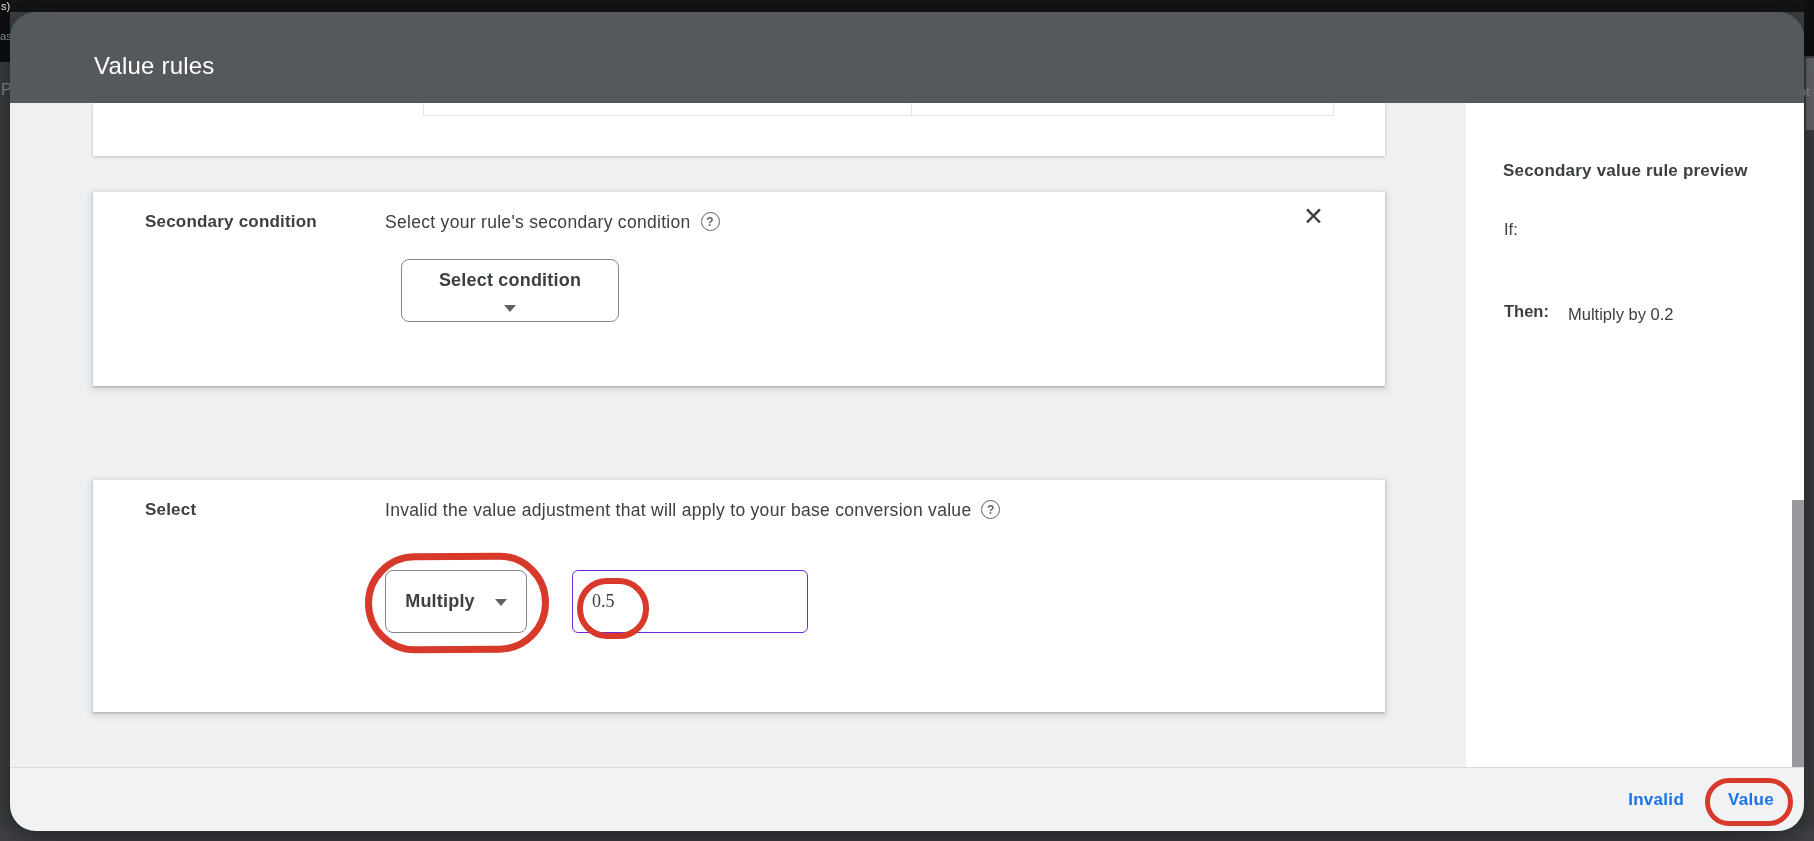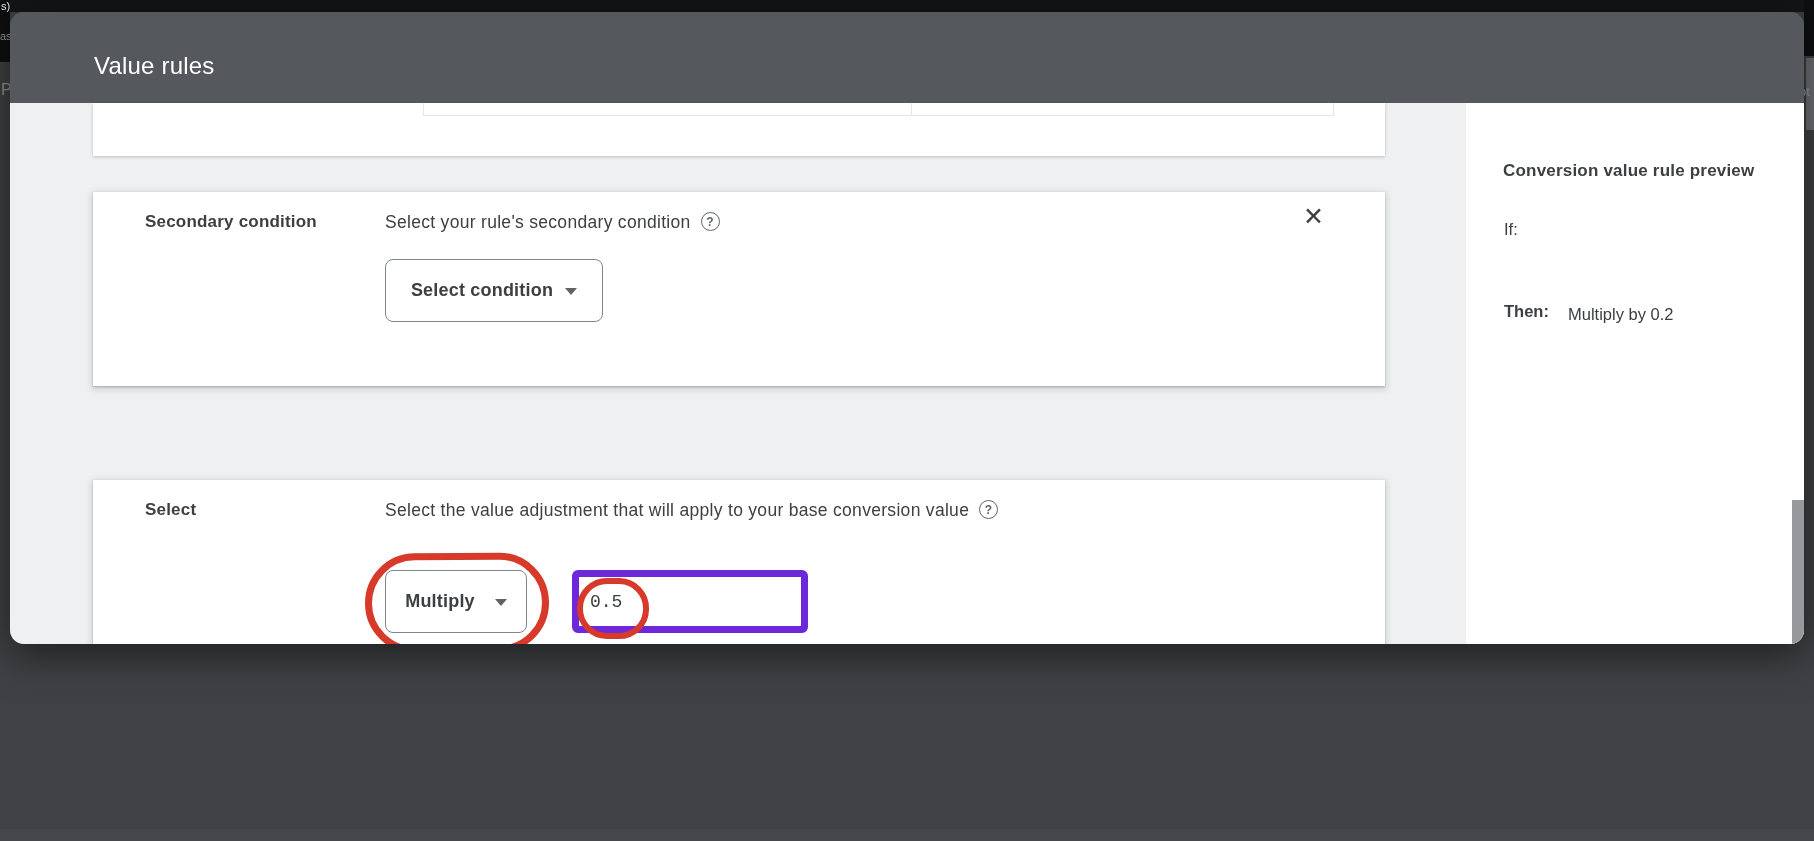--- a/index.html
+++ b/index.html
@@ -13,22 +13,22 @@
   .bg-right-dark{ position:absolute; left:1804px; top:0; width:10px; height:56px; background:#0e0f10; }
   .bg-bottom    { position:absolute; left:0; top:829px; width:1814px; height:12px; background:#44464a; }
   .frag { position:absolute; color:#b7b8ba; font-size:11px; line-height:12px; white-space:nowrap; }
   .frag-s  { left:1px;  top:0; color:#e8e9ea; }
   .frag-as { left:0;    top:30px; color:#9b9c9e; }
   .frag-p  { left:1px;  top:84px; font-size:16px; color:#8f9498; }
   .frag-ot { left:1799px; top:86px; font-size:13px; color:#9da1a5; }
   .bg-right-box { position:absolute; left:1806px; top:58px; width:8px; height:72px; background:#6e7174; }
 
   
-  .modal { position:absolute; left:10px; top:12px; width:1794px; height:632px;
-           border-radius:14px; overflow:hidden; background:#0f766e;
+  .modal { position:absolute; left:10px; top:12px; width:1794px; height:819px;
+           border-radius:26px; overflow:hidden; background:#0f766e;
            box-shadow:0 10px 40px rgba(0,0,0,.55); }
   .modal-header { position:absolute; left:0; top:0; width:1794px; height:91px; background:#55585c; }
   .modal-title  { position:absolute; left:84px; top:40px; color:#ffffff; font-size:24px;
                   letter-spacing:.2px; }
   .modal-body { position:absolute; left:0; top:91px; width:1794px; height:664px; background:#eef0f2; }
   .modal-footer { position:absolute; left:0; top:755px; width:1794px; height:64px;
                   background:#f0f2f4; border-top:1px solid #d9dbde;
                   display:flex; justify-content:flex-end; align-items:center;
                   gap:44px; padding-right:30px; }
 
@@ -50,29 +50,29 @@
                  letter-spacing:.3px; display:flex; align-items:center; gap:10px; }
   .help-icon { display:inline-flex; width:19px; height:19px; border:1.5px solid #5f6368;
                border-radius:50%; color:#5f6368; font-size:12px; font-weight:bold;
                align-items:center; justify-content:center; margin-top:-2px; cursor:pointer; }
   .close-icon { position:absolute; left:1210px; top:12px; font-size:25px; color:#3c4043;
                 cursor:pointer; line-height:25px; }
 
   .dropdown { position:absolute; background:#fff; border:1px solid #80868b; border-radius:8px;
               display:flex; align-items:center; justify-content:center; gap:12px;
               font-size:18px; font-weight:bold; color:#3c4043; cursor:pointer; letter-spacing:.2px; }
-  .dd-secondary { left:292px; top:67px; width:218px; height:63px; }
+  .dd-secondary { left:308px; top:67px; width:218px; height:63px;flex-direction:column; }
   .dd-multiply  { left:292px; top:90px; width:142px; height:63px;gap:20px; }
   .caret { width:0; height:0; border-left:6px solid transparent; border-right:6px solid transparent;
            border-top:7px solid #5f6368; margin-top:2px; }
 
   .value-input { position:absolute; left:479px; top:90px; width:236px; height:63px;
-                 border:7px solid #6d28d9; border-radius:6px; background:#fff;
-                 font-size:18px; color:#3c4043; padding-left:11px;
-                 font-family:Liberation Mono, monospace; outline:none; }
+                 border:1px solid #6d28d9; border-radius:6px; background:#fff;
+                 font-size:18px; color:#3c4043; padding-left:19px;
+                 font-family:Liberation Serif, serif; outline:none; }
 
   .section-heading { position:absolute; left:84px; top:387px; font-size:18.5px; font-weight:bold;
                      color:#202124; letter-spacing:.2px; }
   .section-sub { position:absolute; left:84px; top:426px; font-size:16.5px; color:#3c4043;
                  letter-spacing:.2px; }
 
   
   .sidebar { position:absolute; left:1456px; top:0; width:338px; height:664px; background:#ffffff; }
   .sb-title { position:absolute; left:37px; top:58px; font-size:17px; font-weight:bold;
               color:#3c4043; letter-spacing:.2px; }
@@ -139,32 +139,32 @@
           <span class="caret"></span>
         </div>
       </div>
 
       <span class="section-heading">Value adjustment</span>
       <span class="section-sub">Set the value adjustment to apply for your selected conditions</span>
 
       <div class="card card-value">
         <span class="row-label">Select</span>
         <div class="instruction">
-          <span>Select the value adjustment that will apply to your base conversion value</span>
+          <span>Invalid the value adjustment that will apply to your base conversion value</span>
           <span class="help-icon">?</span>
         </div>
         <div class="dropdown dd-multiply">
           <span>Multiply</span>
           <span class="caret"></span>
         </div>
         <input class="value-input" type="text" value="0.5" style="">
       </div>
 
       <div class="sidebar">
-        <span class="sb-title">Conversion value rule preview</span>
+        <span class="sb-title">Secondary value rule preview</span>
         <span class="sb-row-label sb-if-label">If:</span>
         <span class="sb-row-label sb-then-label">Then:</span>
         <span class="sb-row-val sb-then-val">Multiply by 0.2</span>
       </div>
 
       <div class="scroll-thumb"></div>
     </div>
 
     <div class="modal-footer">
       <button class="text-btn">Invalid</button>

